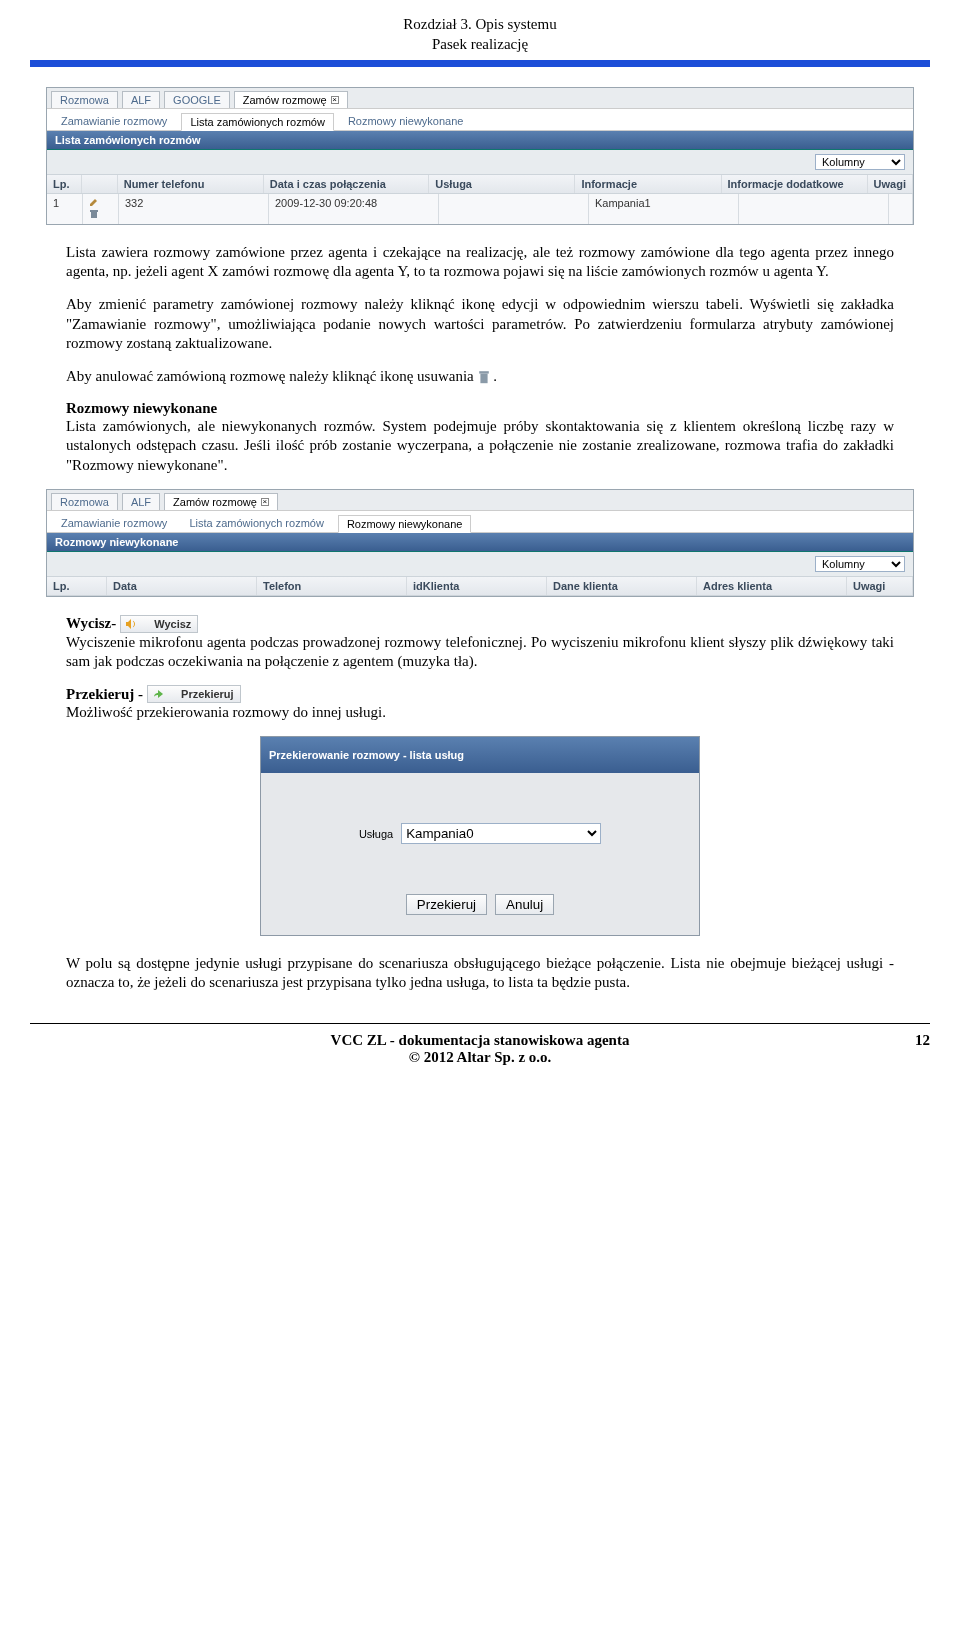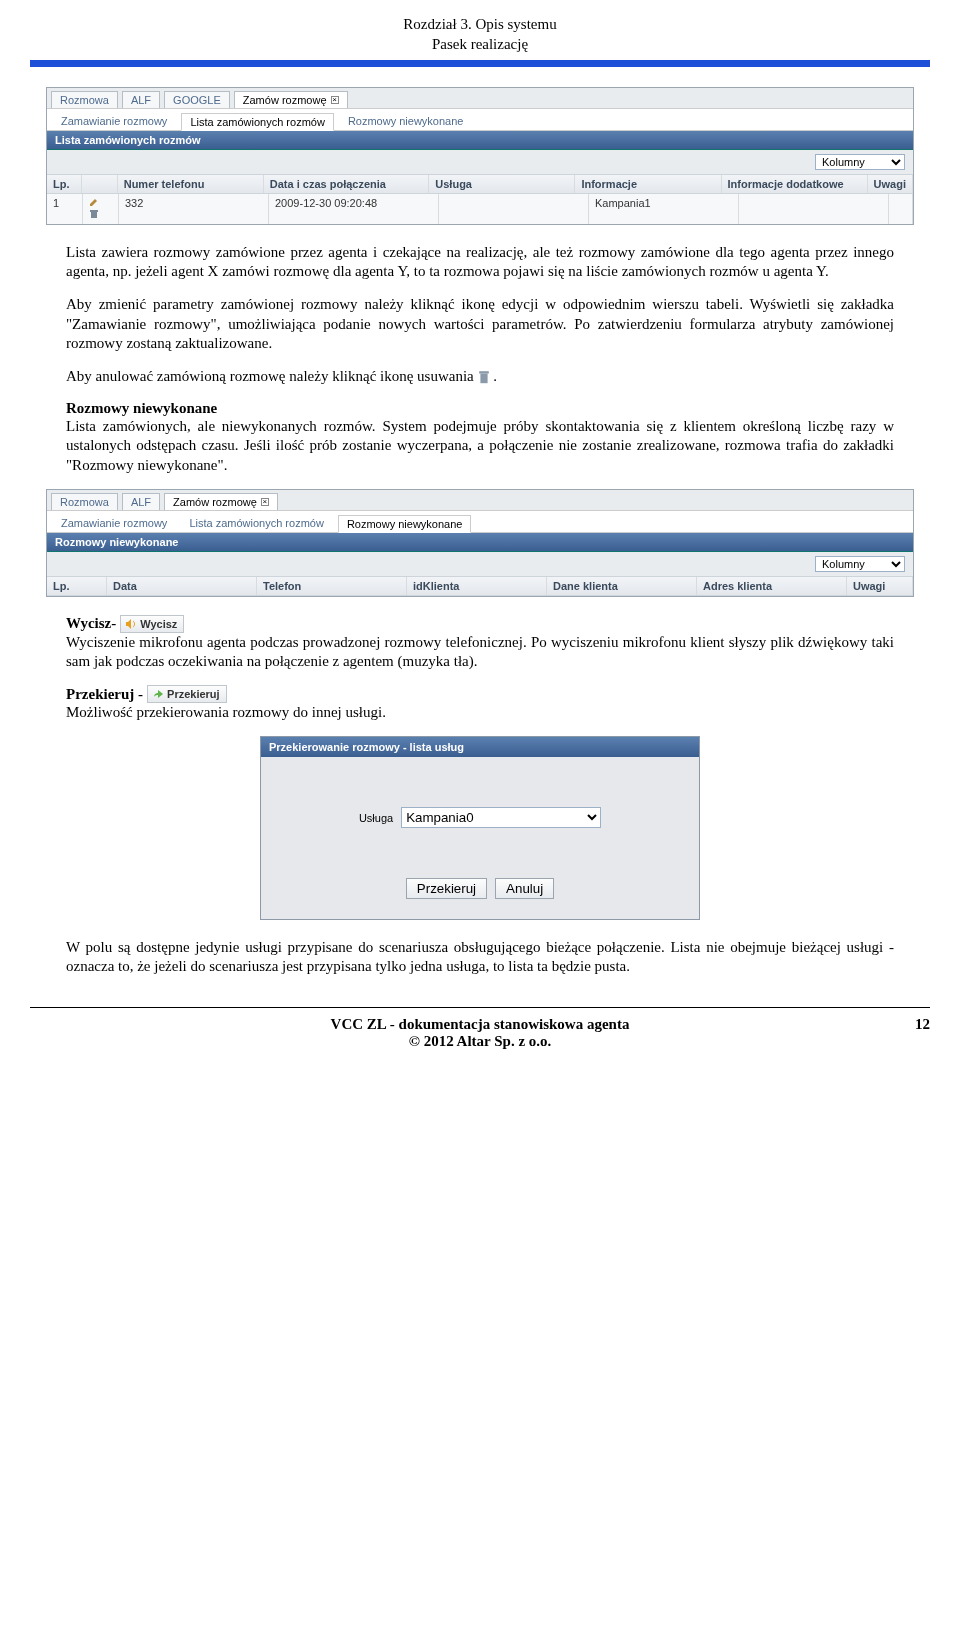--- a/index.html
+++ b/index.html
@@ -90,41 +90,41 @@
   .data-row { display: flex; background:#f7f8fa;}
   .c-lp{width:36px;} .c-ic{width:36px;} .c-num{width:150px;}
   .c-date{width:170px;} .c-usl{width:150px;} .c-scen{width:150px;}
   .c-info{width:150px;} .c-uw{flex:1;}
   .c2-lp{width:60px;} .c2-agent{width:150px;} .c2-tel{width:150px;}
   .c2-idk{width:140px;} .c2-dane{width:150px;} .c2-adr{width:150px;} .c2-uw{flex:1;}
   .para { margin: 0 36px 14px; text-align: justify; line-height: 1.28; }
   .para-strong { margin: 0 36px 0; font-weight: bold; }
   .dl-term { margin: 0 36px 0; font-weight: bold; display:flex; align-items:center; gap:4px;}
   .toolbar-btn {
-    display:inline-flex; align-items:center; gap:2px;
+    display:inline-flex; align-items:center; gap:16px;
     background: linear-gradient(#fdfdfd,#e7eaee);
     border:1px solid #bfc6cc;
     padding:1px 6px 1px 3px;
     font-family: Arial,sans-serif; font-size:11px; color:#333;
   }
   .trash-icon {
     display:inline-block; width:12px; vertical-align:middle;
   }
   .dialog {
     width: 440px;
     margin: 12px auto 18px;
     border: 1px solid #8d99a6;
     background: #e6e8eb;
     font-family: Arial,sans-serif;
     font-size:11px;
   }
   .dialog-title {
     background: linear-gradient(#5a80b0,#3a5e90);
     color:#fff; font-weight:bold;
-    padding:4px 8px;
+    padding:12px 8px;
   }
   .dialog-body { padding: 50px 20px 20px; text-align:center;}
   .dialog-body .row { display:flex; justify-content:center; gap:8px; align-items:center;}
   .dialog-select { width: 200px; border:1px solid #9cb0c8; padding:1px 0; background:#fff;}
   .dialog-btns { margin-top:50px; display:flex; gap:8px; justify-content:center;}
   .dlg-btn { background:linear-gradient(#fdfdfd,#e7eaee); border:1px solid #9aa5b0; padding:2px 10px;}
   .footer { border-top:1px solid #000; margin-top:30px; padding:8px 0 20px; display:flex; justify-content:space-between;font-weight:bold;}
   .footer-center{ text-align:center; flex:1;}
   .pagenum{ width:30px; text-align:right;}
   .mini-ic { width:10px; height:10px; display:inline-block;}

